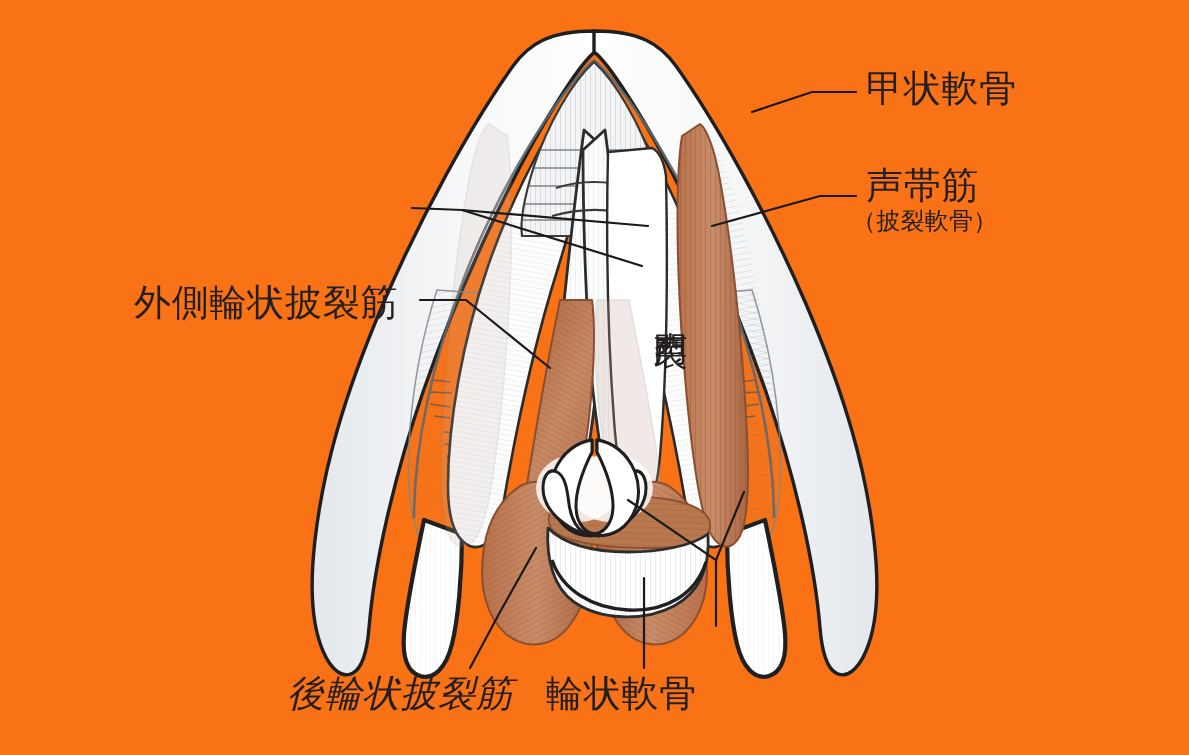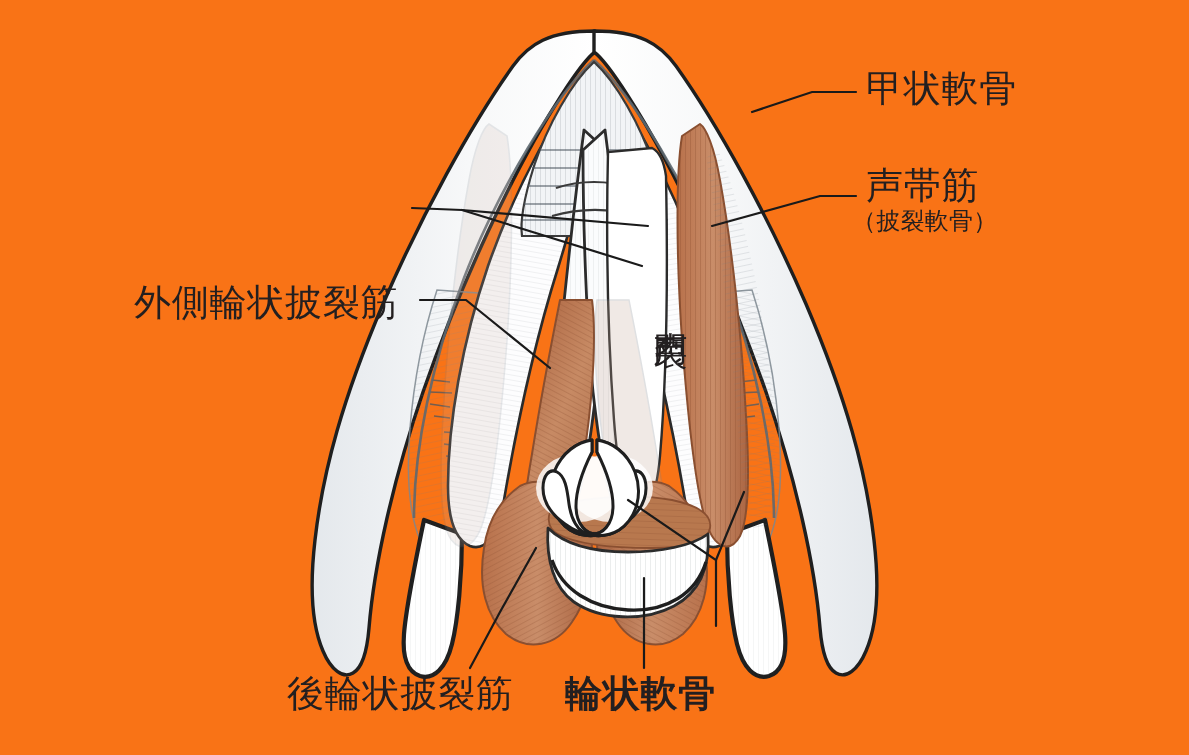--- a/index.html
+++ b/index.html
@@ -49,22 +49,22 @@
     letter-spacing: 0.06em;
   }
   
   #label-thyroid-cartilage { left: 866px; top: 70px; }
   #label-vocalis-muscle    { left: 866px; top: 167px; text-align: center; }
   #label-vocalis-muscle-alt{ left: 852px; top: 209px; }
   #label-vocal-ligament    { left: 250px; top: 181px; }
   #label-lateral-crico     { left: 134px; top: 284px; }
   #label-rima-glottidis    { left: 651px; top: 305px; }
   #label-arytenoid         { left: 665px; top: 631px; }
-  #label-posterior-crico   { left: 287px; top: 675px; }
-  #label-cricoid-cartilage { left: 565px; top: 675px; font-weight: bold; }
+  #label-posterior-crico   { left: 287px; top: 675px; font-style: italic; }
+  #label-cricoid-cartilage { left: 546px; top: 675px; }
 </style>
 </head>
 <body>
 
 <div id="figure-root">
 
   <svg id="anatomy-svg" viewBox="0 0 1189 755">
     <defs>
 
       <pattern id="hatchFine" width="6" height="6" patternUnits="userSpaceOnUse" patternTransform="rotate(78)">

